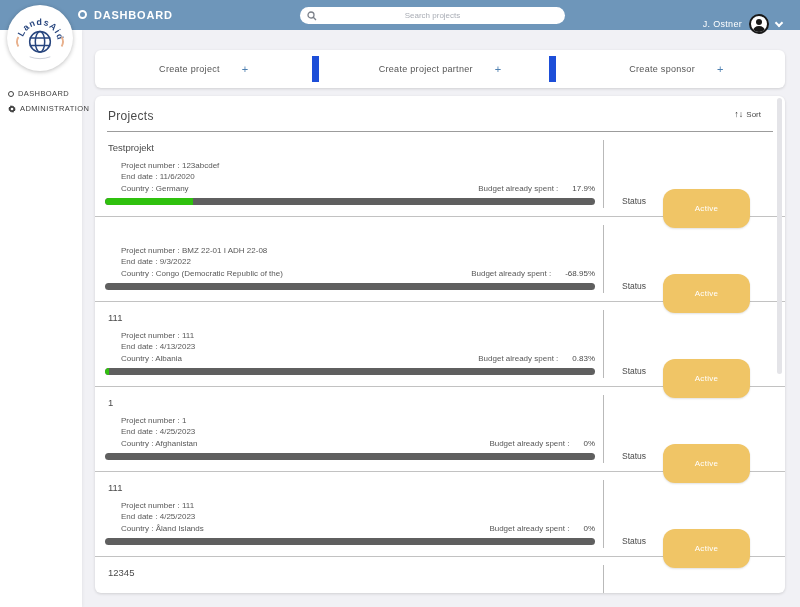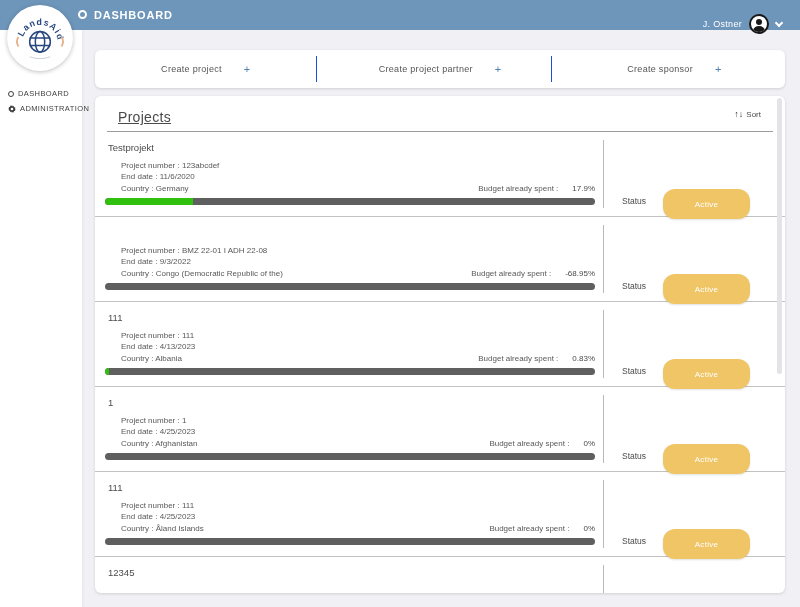--- a/index.html
+++ b/index.html
@@ -69,31 +69,31 @@
     box-shadow:0 1px 3px rgba(0,0,0,.14);
   }
   .create-bar {
     position:absolute; left:13px; top:20px; width:690px; height:38px;
     display:flex; align-items:stretch;
   }
   .create-item {
     flex:1; display:flex; align-items:center; justify-content:center; gap:22px;
     cursor:pointer; position:relative;
   }
-  .create-item + .create-item { border-left:1px solid #1d4ed8;padding-left:12px; }
+  .create-item + .create-item { border-left:7px solid #1d4ed8;padding-left:12px; }
   .create-item { margin:6px 0; }
   .create-label { font-size:9px; color:#555; letter-spacing:.3px; }
   .plus-icon { font-size:11px; color:#4d7fb0; }
   
   .projects-panel {
     position:absolute; left:13px; top:66px; width:690px; height:497px;
     overflow:hidden; position:absolute;
   }
   .panel-header { position:relative; height:36px; }
-  .panel-title { position:absolute; left:23px; top:13px; font-size:14px; color:#4a4a4a; letter-spacing:.3px;text-decoration:underline; }
+  .panel-title { position:absolute; left:13px; top:13px; font-size:12px; color:#4a4a4a; letter-spacing:.3px; }
   .sort-ctrl { position:absolute; right:24px; top:13px; font-size:8px; color:#4a4a4a; cursor:pointer; display:flex; gap:3px; align-items:center;}
   .sort-arrows { font-size:9px; color:#333; }
   .header-divider { position:absolute; left:12px; right:12px; bottom:0; border-bottom:1px solid #9c9c9c; }
   .panel-scrollbar {
     position:absolute; right:3px; top:2px; width:5px; height:276px;
     background:#e4e4e8; border-radius:3px; z-index:5;
   }
   
   .proj-row { position:relative; height:85px; border-bottom:1px solid #c2c2c2; }
   .proj-title { position:absolute; left:13px; top:10px; font-size:9.5px; color:#4a4a4a; white-space:nowrap; }
@@ -105,32 +105,39 @@
   .budget-value { color:#4a4a4a; }
   .progress-track {
     position:absolute; left:10px; top:66px; width:490px; height:7px;
     background:#5f5f5f; border-radius:4px; overflow:hidden;
   }
   .progress-fill { height:100%; background:#2fc10e; border-radius:4px 0 0 4px; }
   .row-vdivider { position:absolute; left:508px; top:8px; bottom:8px; width:1px; background:#b9b9b9; }
   .status-zone { position:absolute; left:527px; top:32px; display:flex; align-items:center;margin-top:32px; }
   .status-label { font-size:8.5px; color:#4a4a4a; }
   .status-badge {
-    position:absolute; left:41px; top:-7px; width:87px; height:30px; border-radius:12px;
+    position:absolute; left:41px; top:-7px; width:87px; height:39px; border-radius:12px;
     background:#f0c566; color:#ffffff; font-size:8px; letter-spacing:.3px;
     display:flex; align-items:center; justify-content:center; cursor:pointer;
     box-shadow:0 1px 2px rgba(0,0,0,.12);
   }
 </style>
 </head>
 <body>
 
 <div class="topbar">
   <span class="ring-icon"></span>
   <span class="topbar-title">DASHBOARD</span>
+  <div class="search-wrap">
+    <svg width="10" height="10" viewBox="0 0 10 10">
+      <circle cx="4" cy="4" r="3" fill="none" stroke="#7a7f88" stroke-width="1.3"></circle>
+      <line x1="6.3" y1="6.3" x2="9" y2="9" stroke="#7a7f88" stroke-width="1.3"></line>
+    </svg>
+    <input class="search-input" type="text" placeholder="Search projects" style="">
+  </div>
   <div class="user-zone">
     <span class="user-name">J. Ostner</span>
     <span class="avatar">
       <span class="head"></span>
         <span class="body"></span>
     </span>
     <span class="chevron"></span>
   </div>
 </div>
 

